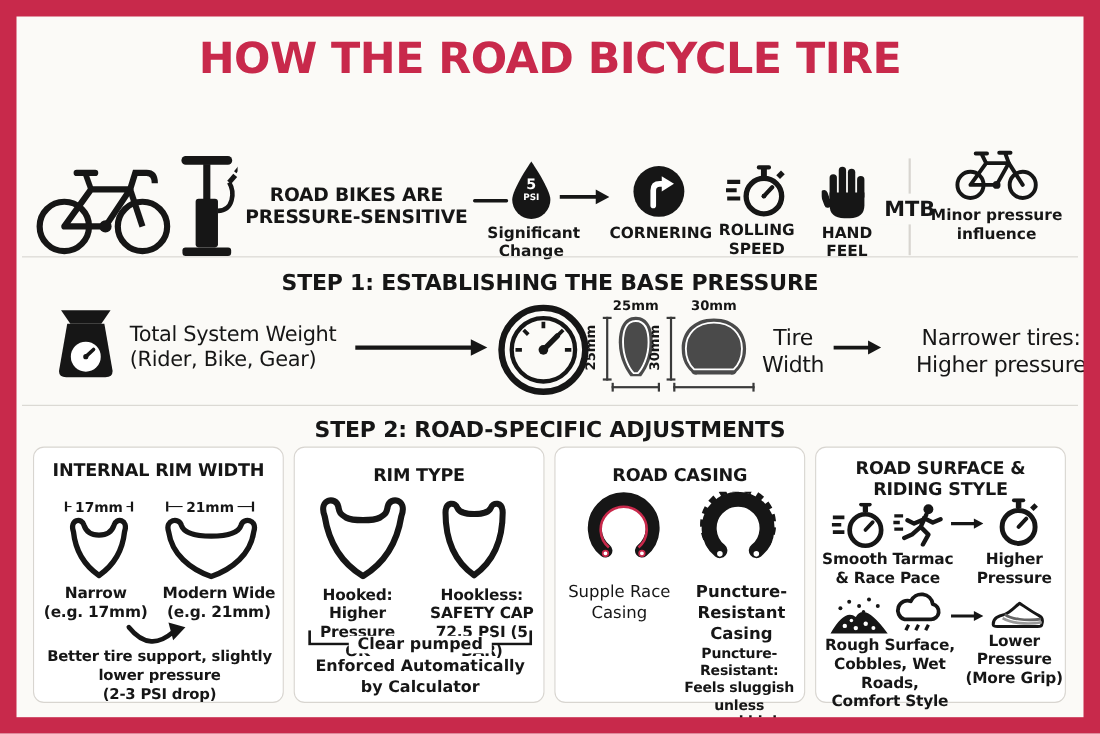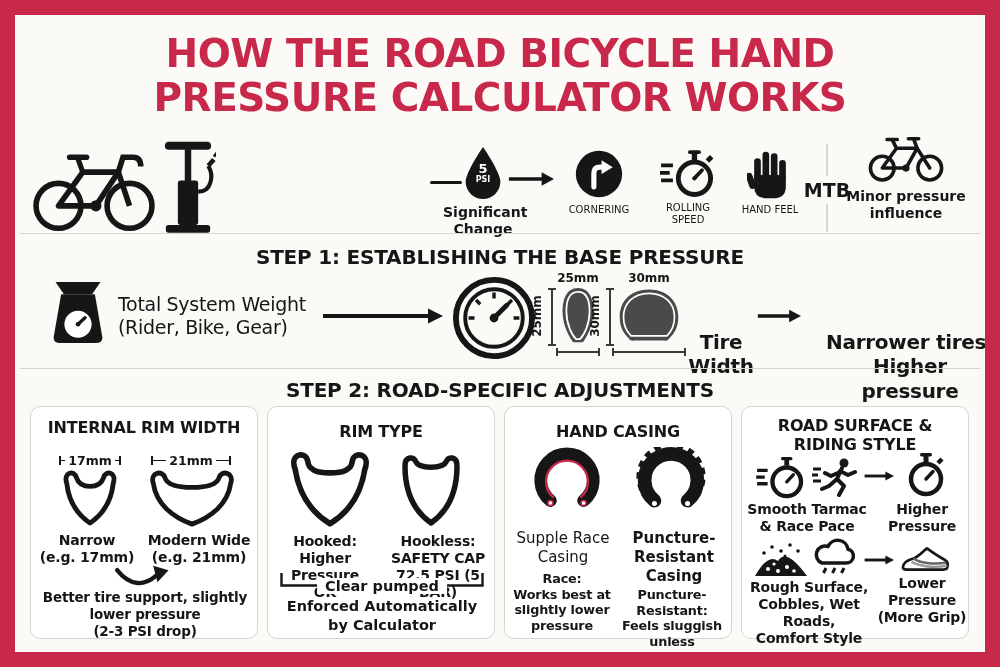--- a/index.html
+++ b/index.html
@@ -12,29 +12,29 @@
   .frame{position:absolute; inset:0; border:15px solid var(--accent); pointer-events:none; z-index:50;}
   .abs{position:absolute;}
   .ctr{text-align:center;}
   svg{display:block;}
   .ic{color:var(--ink);}
 
   .title-line{width:100%; text-align:center; font-weight:800; color:var(--accent);
     font-size:39px; letter-spacing:-.5px; line-height:1.13;}
 
   .intro-head{font-size:17px; font-weight:800; line-height:1.2; letter-spacing:-.2px;}
-  .cap{font-size:10px; font-weight:400; line-height:1.2;}
+  .cap{font-size:14px; font-weight:700; line-height:1.2;}
   .cap-soft{font-size:14px; font-weight:600; line-height:1.2;}
   .dash{height:3px; background:var(--ink); border-radius:2px;}
 
   .hdivider{position:absolute; left:20px; right:20px; height:0; border-top:1.5px solid var(--line);}
   .vdivider{position:absolute; width:1.5px; background:var(--line);}
 
   .step-head{width:100%; text-align:center; font-size:20px; font-weight:800; letter-spacing:-.2px;}
-  .big-lab{font-size:20px; font-weight:700; line-height:1.22; letter-spacing:-.3px;margin-top:35px;}
+  .big-lab{font-size:20px; font-weight:400; line-height:1.22; letter-spacing:-.3px;}
   .wt-lab{font-size:19px; font-weight:400; line-height:1.22; letter-spacing:-.3px;}
 
   .mlab{font-size:12px; font-weight:700;}
   .vline{position:absolute; width:1.8px; background:var(--measure);}
   .vline::before,.vline::after{content:""; position:absolute; left:-3.2px; width:8px; height:1.8px; background:var(--measure);}
   .vline::before{top:0;} .vline::after{bottom:0;}
   .hline{position:absolute; height:1.8px; background:var(--measure);}
   .hline::before,.hline::after{content:""; position:absolute; top:-3.2px; width:1.8px; height:8px; background:var(--measure);}
   .hline::before{left:0;} .hline::after{right:0;}
   .rot{transform:rotate(-90deg); font-size:12px; font-weight:700; text-align:center;}
@@ -57,22 +57,21 @@
   .bracket .blab{position:absolute; left:50%; top:13px; transform:translate(-50%,-50%);
     background:var(--card-bg); padding:0 8px; font-size:14.5px; font-weight:700; white-space:nowrap;}
 </style>
 </head>
 <body>
 
 <div class="stage">
   <div class="frame"></div>
 
   <div class="abs" style="left:0;top:32px;width:1000px;">
-    <div class="title-line">HOW THE ROAD BICYCLE HAND</div>
-    <div class="title-line">PRESSURE CALCULATOR WORKS</div>
+    <div class="title-line">HOW THE ROAD BICYCLE TIRE</div>
   </div>
 
   <div class="abs ic" style="left:32px;top:146px;">
     <svg width="124" height="86" viewBox="0 0 132 92">
       <circle cx="28" cy="64" r="24" fill="none" stroke="currentColor" stroke-width="6"></circle>
       <circle cx="104" cy="64" r="24" fill="none" stroke="currentColor" stroke-width="6"></circle>
       <path d="M28,64 L54,28 L92,28 L68,64 Z" fill="none" stroke="currentColor" stroke-width="6" stroke-linejoin="round"></path>
       <path d="M54,28 L49,14" stroke="currentColor" stroke-width="5.5"></path>
       <path d="M40,12 h18" stroke="currentColor" stroke-width="6" stroke-linecap="round"></path>
       <path d="M92,28 L104,64" stroke="currentColor" stroke-width="6"></path>
@@ -86,20 +85,21 @@
       <rect x="5" y="2" width="50" height="8.5" rx="4.2" fill="currentColor"></rect>
       <rect x="26.5" y="10" width="7" height="36" fill="currentColor"></rect>
       <rect x="19" y="44" width="22" height="48" rx="3" fill="currentColor"></rect>
       <rect x="6" y="92" width="48" height="8.5" rx="3" fill="currentColor"></rect>
       <path d="M41,56 C56,56 58,38 52,28" fill="none" stroke="currentColor" stroke-width="4.5"></path>
       <path d="M52,28 l6,-7" stroke="currentColor" stroke-width="5"></path>
       <path d="M58,18 l4,-5 M63,23 l5,-4" stroke="currentColor" stroke-width="3"></path>
     </svg>
   </div>
 
+  <div class="abs ctr intro-head" style="left:220px;top:168px;width:208px;">ROAD BIKES ARE<br>PRESSURE-SENSITIVE</div>
 
   <div class="abs dash" style="left:430px;top:181px;width:32px;"></div>
 
   <div class="abs" style="left:443px;top:145px;width:80px;">
     <div style="position:relative;width:44px;margin:0 auto;">
       <svg width="44" height="54" viewBox="0 0 44 56" class="ic">
         <path d="M22,2 C22,2 4,28 4,38 a18,18 0 0 0 36,0 C40,28 22,2 22,2 Z" fill="currentColor"></path>
       </svg>
       <div class="abs" style="left:0;top:17px;width:44px;text-align:center;color:#fff;font-size:13px;font-weight:800;line-height:1;">5</div>
       <div class="abs" style="left:0;top:31px;width:44px;text-align:center;color:#fff;font-size:8px;font-weight:800;line-height:1;">PSI</div>
@@ -297,40 +297,39 @@
       <div class="abs bracket" style="left:12px;top:166px;width:204px;">
         <svg viewBox="0 0 204 14" preserveAspectRatio="none">
           <polyline points="1.5,0 1.5,12.5 202.5,12.5 202.5,0" fill="none" stroke="var(--ink)" stroke-width="2.4"></polyline>
         </svg>
         <span class="blab">Clear pumped</span>
       </div>
       <div class="abs ctr" style="left:6px;top:190px;width:216px;font-size:14.5px;font-weight:700;line-height:1.3;">Enforced Automatically<br>by Calculator</div>
     </div>
 
     <div class="card">
-      <div class="card-title" style="top:16px;">HAND CASING</div>
+      <div class="card-title" style="top:16px;">ROAD CASING</div>
       <div class="abs ic" style="left:22px;top:40px;">
         <svg width="80" height="76" viewBox="0 0 80 78">
           <path d="M23,55 A27,27 0 1 1 57,55" fill="none" stroke="currentColor" stroke-width="13" stroke-linecap="round"></path>
           <path d="M26.2,52 A21.5,21.5 0 1 1 53.8,52" fill="none" stroke="var(--accent)" stroke-width="2.4"></path>
           <circle cx="23" cy="57.5" r="2.6" fill="#fff" stroke="var(--accent)" stroke-width="1.6"></circle>
           <circle cx="57" cy="57.5" r="2.6" fill="#fff" stroke="var(--accent)" stroke-width="1.6"></circle>
         </svg>
       </div>
       <div class="abs ic" style="left:126px;top:40px;">
         <svg width="80" height="76" viewBox="0 0 80 78">
           <path d="M16.7,54 A33,33 0 1 1 63.3,54" fill="none" stroke="currentColor" stroke-width="5" stroke-dasharray="6.5 5.5"></path>
           <path d="M23,55 A27,27 0 1 1 57,55" fill="none" stroke="currentColor" stroke-width="14" stroke-linecap="round"></path>
           <circle cx="23" cy="58" r="2.6" fill="#fff"></circle>
           <circle cx="57" cy="58" r="2.6" fill="#fff"></circle>
         </svg>
       </div>
       <div class="abs ctr" style="left:4px;top:122px;width:108px;font-size:15px;font-weight:400;line-height:1.25;">Supple Race<br>Casing</div>
       <div class="abs ctr" style="left:116px;top:122px;width:106px;font-size:15px;font-weight:700;line-height:1.25;">Puncture-<br>Resistant<br>Casing</div>
-      <div class="abs ctr note-sm" style="left:2px;top:164px;width:110px;">Race:<br>Works best at<br>slightly lower<br>pressure</div>
       <div class="abs ctr note-sm" style="left:108px;top:180px;width:118px;">Puncture-Resistant:<br>Feels sluggish unless<br>pumped higher</div>
     </div>
 
     <div class="card">
       <div class="card-title" style="top:10px;">ROAD SURFACE &amp;<br>RIDING STYLE</div>
       <div class="abs ic" style="left:14px;top:50px;">
         <svg width="50" height="42" viewBox="0 0 52 44">
           <path d="M1,14 h11 M0,21 h9 M1,28 h11" stroke="currentColor" stroke-width="3.5"></path>
           <rect x="26" y="0" width="12" height="3.5" rx="1.7" fill="currentColor"></rect>
           <rect x="29.5" y="3" width="5" height="6" fill="currentColor"></rect>

